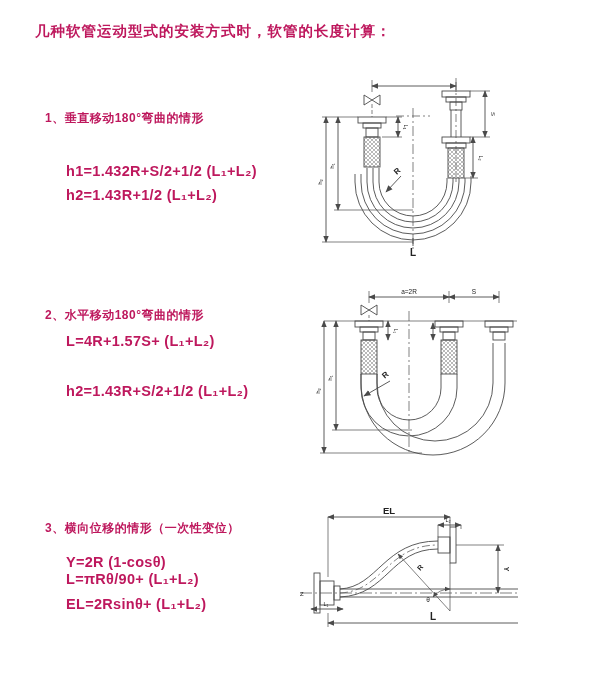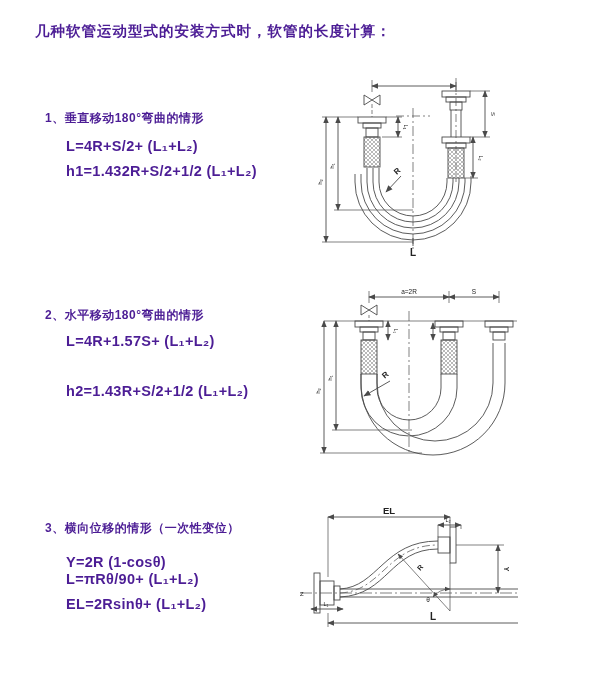--- a/index.html
+++ b/index.html
@@ -1,21 +1,21 @@
 <!DOCTYPE html>
 <html><head>
 <meta charset="utf-8">
 <style>
   html,body{margin:0;padding:0;}
   .page{
     position:relative;
     width:518px;height:675px;
     background:#ffffff;
     font-family:"Liberation Sans","DejaVu Sans",sans-serif;
-    color:#4c1d95;
+    color:#be185d;
     overflow:hidden;
   }
   .title{
     position:absolute;left:35px;top:22px;
     font-size:14.5px;font-weight:700;letter-spacing:1px;
     white-space:nowrap;
   }
   .sec-heading{
     position:absolute;
     font-size:12px;font-weight:700;letter-spacing:0.5px;
@@ -35,22 +35,22 @@
   .thin{stroke-width:0.7;}
 </style>
 </head>
 <body>
 
 <div class="page">
 
   <div class="title">几种软管运动型式的安装方式时，软管的长度计算：</div>
 
   <div class="sec-heading" style="left:45px;top:110px;">1、垂直移动180°弯曲的情形</div>
-  <div class="formula" style="left:66px;top:138px;">L=4R+S/2+ (L₁+L₂)</div>
   <div class="formula" style="left:66px;top:163px;">h1=1.432R+S/2+1/2 (L₁+L₂)</div>
+  <div class="formula" style="left:66px;top:187px;">h2=1.43R+1/2 (L₁+L₂)</div>
 
   <div class="sec-heading" style="left:45px;top:307px;">2、水平移动180°弯曲的情形</div>
   <div class="formula" style="left:66px;top:333px;text-align:center;">L=4R+1.57S+ (L₁+L₂)</div>
   <div class="formula" style="left:66px;top:383px;">h2=1.43R+S/2+1/2 (L₁+L₂)</div>
 
   <div class="sec-heading" style="left:45px;top:520px;">3、横向位移的情形（一次性变位）</div>
   <div class="formula" style="left:66px;top:571px;">L=πRθ/90+ (L₁+L₂)</div>
   <div class="formula" style="left:66px;top:554px;">Y=2R (1-cosθ)</div>
   <div class="formula" style="left:66px;top:596px;">EL=2Rsinθ+ (L₁+L₂)</div>
 

